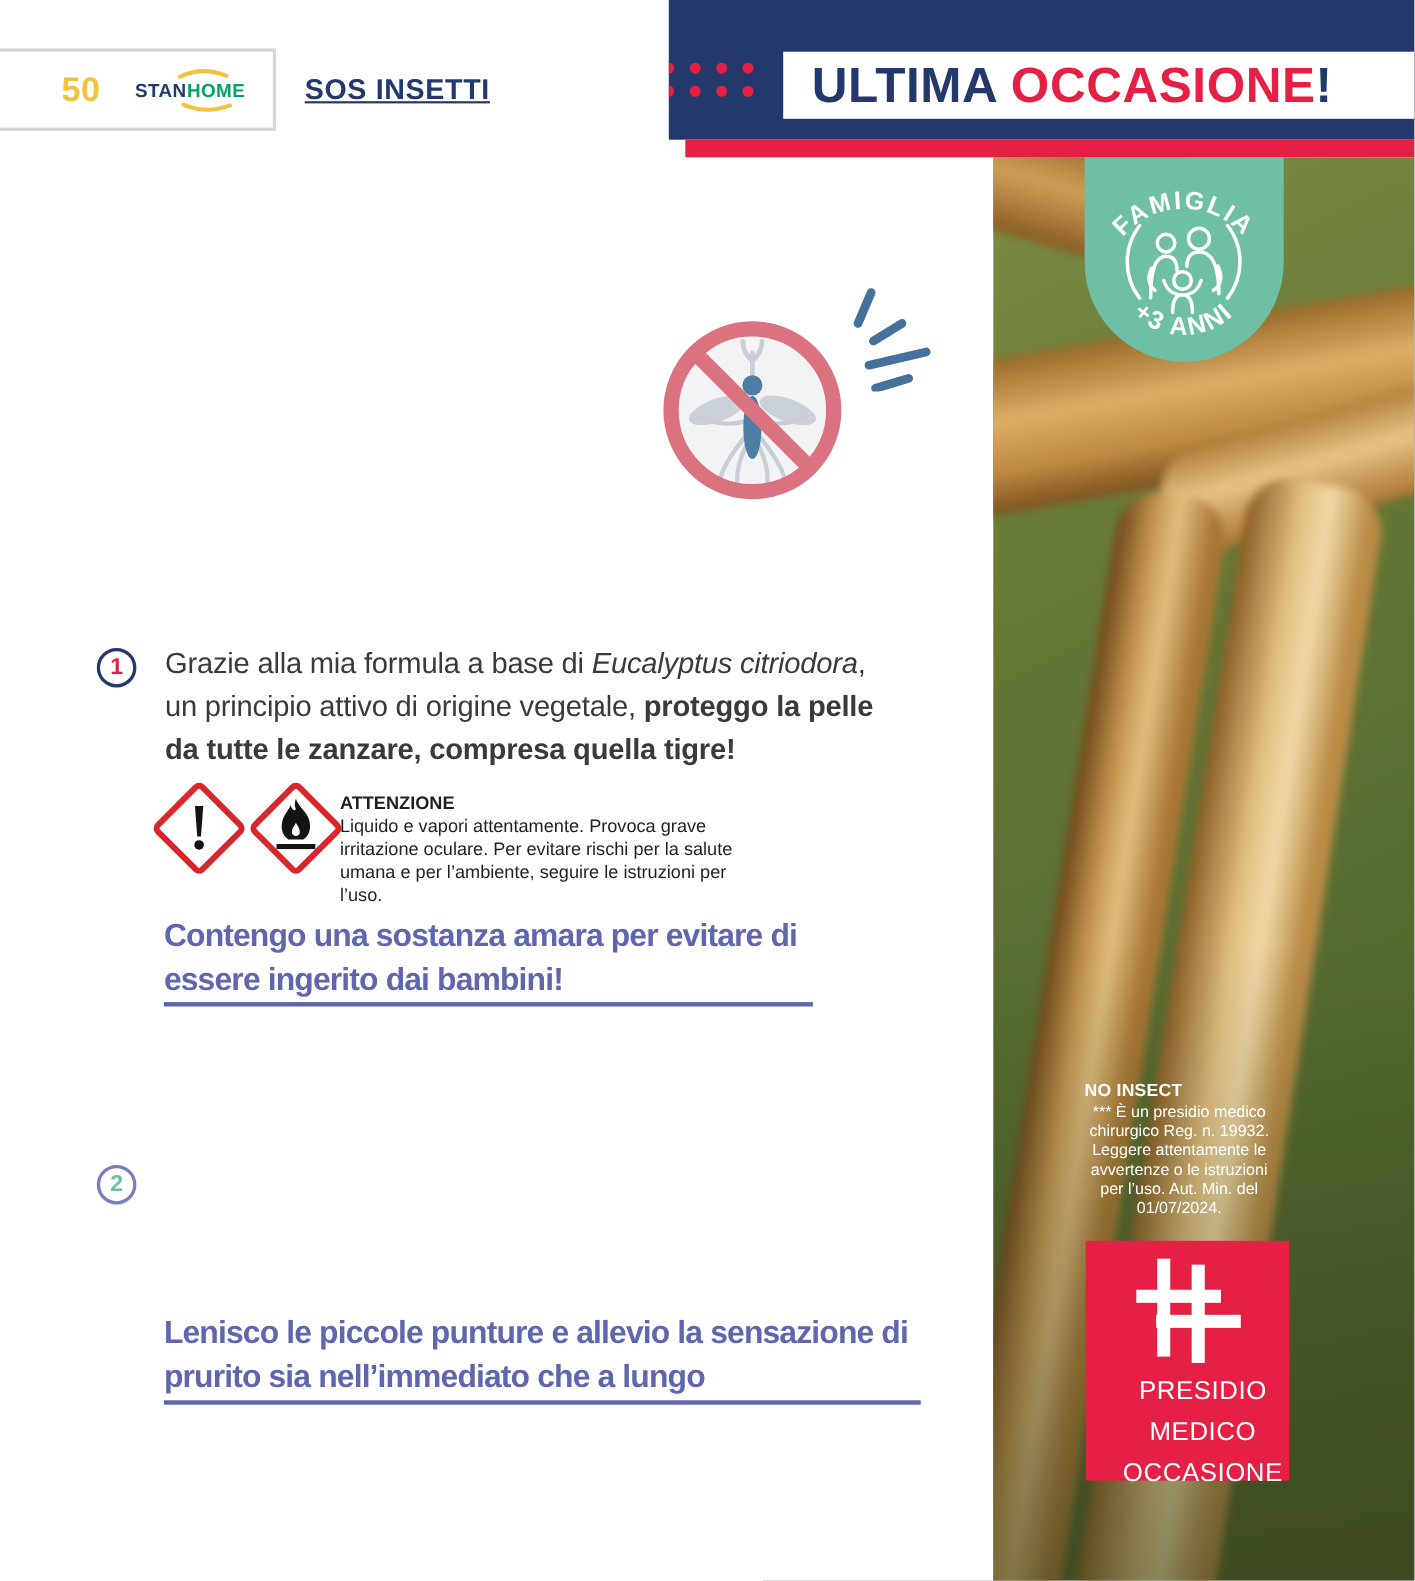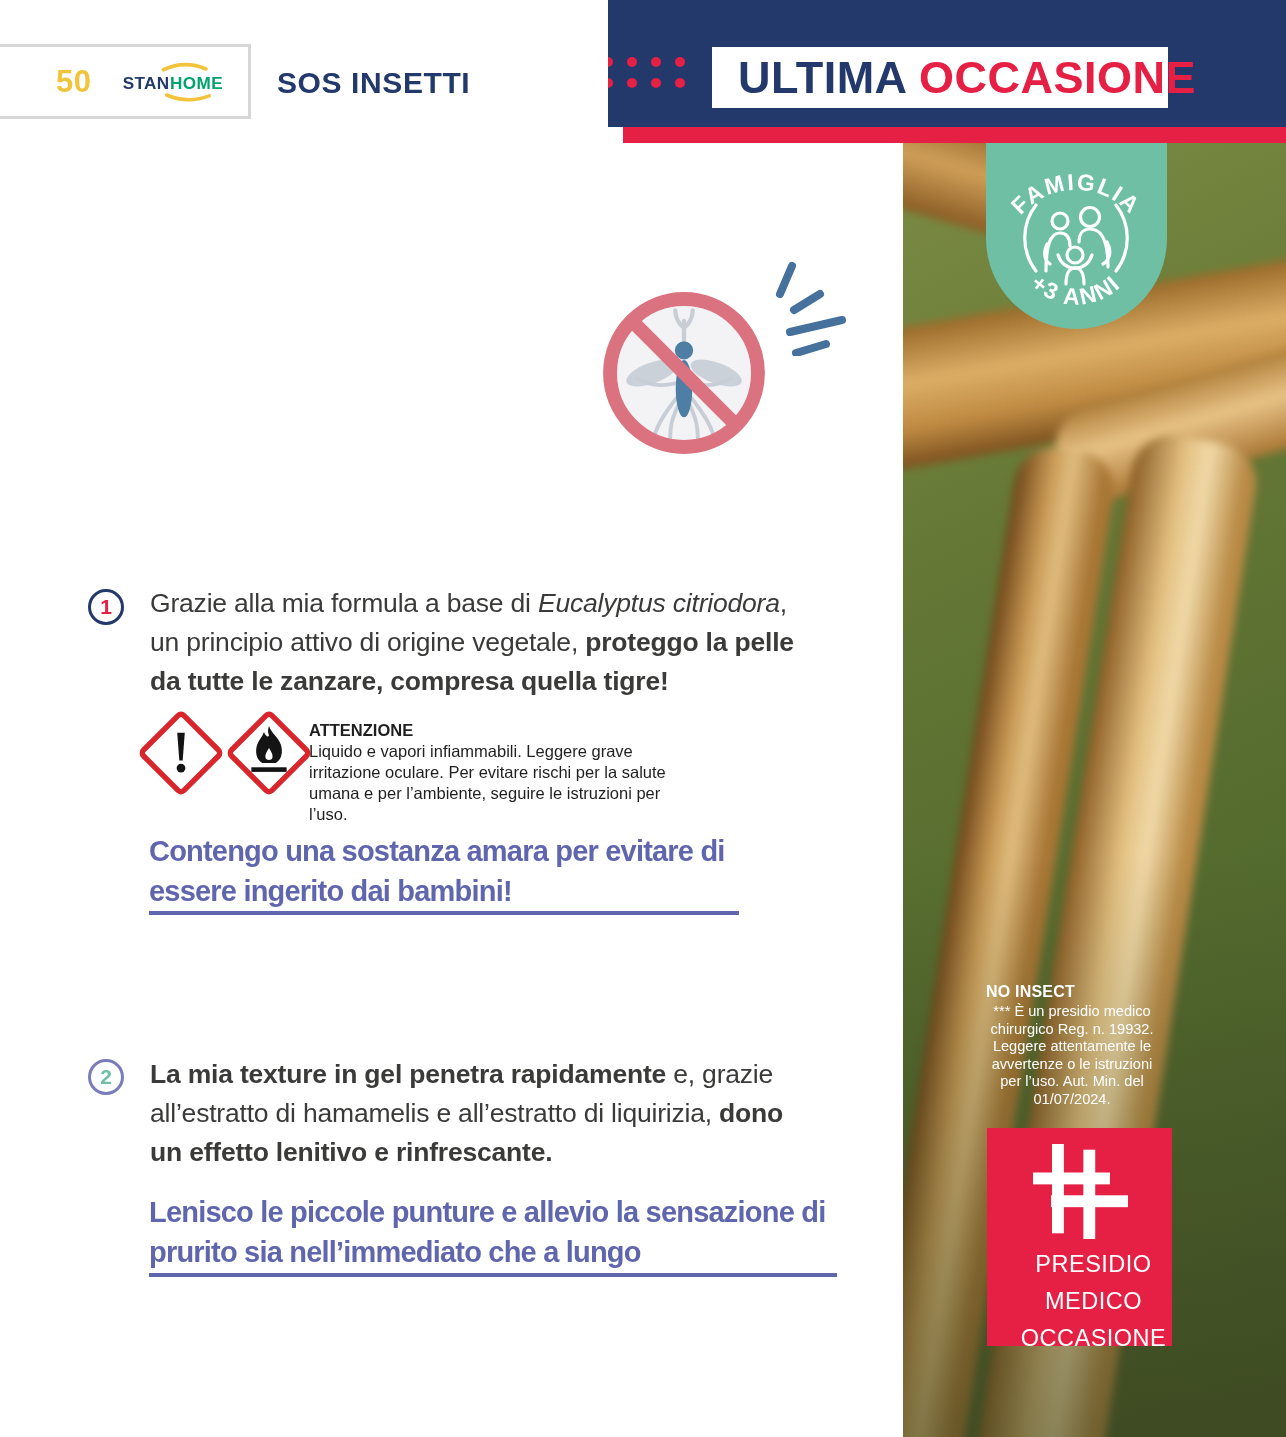--- a/index.html
+++ b/index.html
@@ -3,28 +3,28 @@
 <meta charset="utf-8">
 <style>
   * { margin:0; padding:0; box-sizing:border-box; }
   body { background:#888; font-family:"Liberation Sans","DejaVu Sans",sans-serif; }
   .page { position:relative; width:1286px; height:1437px; background:#ffffff; overflow:hidden; margin:0 auto; }
 
   
   .logo-box { position:absolute; left:-3px; top:44px; width:254px; height:75px;
               background:#fff; border:3px solid #d6d6d6; display:flex; align-items:center; padding-left:56px; }
   .page-number { color:#F2C43D; font-weight:bold; font-size:31px; margin-right:30px; letter-spacing:0.5px; }
-  .section-title { position:absolute; left:277px; top:66px; font-size:30px; font-weight:bold;
-                   color:#23396B; letter-spacing:0.6px; }
+  .section-title { position:absolute; left:277px; top:66px; font-size:26px; font-weight:bold;
+                   color:#23396B; letter-spacing:0.6px;text-decoration:underline; }
 
   .banner { position:absolute; left:608px; top:0; width:678px; height:127px; background:#24396B; overflow:hidden; }
   .dots { position:absolute; left:-5px; top:57px; display:grid; grid-template-columns:repeat(4,10px);
           grid-template-rows:repeat(2,10px); column-gap:14px; row-gap:11px; }
   .dot { width:10px; height:10px; border-radius:50%; background:#E52044; }
-  .banner-white { position:absolute; left:104px; top:47px; width:456px; height:61px; background:#fff;
+  .banner-white { position:absolute; left:104px; top:47px; width:574px; height:61px; background:#fff;
                   display:flex; align-items:center; padding-left:26px; font-weight:bold; font-size:45px;
                   letter-spacing:0.5px; white-space:pre; }
   .navy { color:#24396B; } .red { color:#E52044; }
   .red-bar { position:absolute; left:623px; top:127px; width:663px; height:16px; background:#E52044; }
 
   
   .photo { position:absolute; left:903px; top:143px; width:383px; height:1294px; overflow:hidden;
            background:linear-gradient(155deg,#7c8c44 0%,#647735 30%,#536a2e 62%,#475a2b 100%); }
   .pole { position:absolute; filter:blur(4px); border-radius:40px; }
   .pole.h1 { left:-60px; top:150px; width:520px; height:140px; transform:rotate(-10deg);
@@ -203,28 +203,27 @@
   </svg>
   <svg class="hazard-icon hz2" width="84" height="84" viewBox="0 0 100 100">
     <rect x="16" y="16" width="68" height="68" rx="5" fill="#fff" stroke="#D9262C" stroke-width="6.5" transform="rotate(45 50 50)"></rect>
     <path d="M50,18 C53,27 61,31 64,40 C67,49 65,58 58,62 L42,62 C35,58 33,49 36,40 C38,34 42,31 44,25 C46,30 49,32 50,29 C48,25 49,21 50,18 Z" fill="#141414"></path>
     <path d="M50,44 C53,49 55,52 54,56 C53,59 47,59 46,56 C45,52 47,49 50,44 Z" fill="#fff"></path>
     <rect x="29" y="67" width="42" height="5.5" fill="#141414"></rect>
   </svg>
 
   <div class="warning">
     <div class="warning-title">ATTENZIONE</div>
-    <div class="warning-body">Liquido e vapori infiammabili. Leggere grave irritazione oculare. Per evitare rischi per la salute umana e per l’ambiente, seguire le istruzioni per l’uso.</div>
+    <div class="warning-body">Liquido e vapori attentamente. Provoca grave irritazione oculare. Per evitare rischi per la salute umana e per l’ambiente, seguire le istruzioni per l’uso.</div>
   </div>
 
   <div class="claim claim1">Contengo una sostanza amara per evitare di essere ingerito dai bambini!</div>
   <div class="rule rule1"></div>
 
   <div class="num-circle num2">2</div>
-  <p class="body-text pt2"><span class="b">La mia texture in gel penetra rapidamente</span><span> e, grazie all’estratto di hamamelis e all’estratto di liquirizia, </span><span class="b">dono un effetto lenitivo e rinfrescante.</span></p>
 
   <div class="claim claim2">Lenisco le piccole punture e allevio la sensazione di prurito sia nell’immediato che a lungo</div>
   <div class="rule rule2"></div>
 
   <div class="footnote">
     <div class="footnote-title">NO INSECT</div>
     <div class="footnote-body">*** È un presidio medico chirurgico Reg. n. 19932. Leggere attentamente le avvertenze o le istruzioni per l’uso. Aut. Min. del 01/07/2024.</div>
   </div>
 
   <div class="presidio-box">

